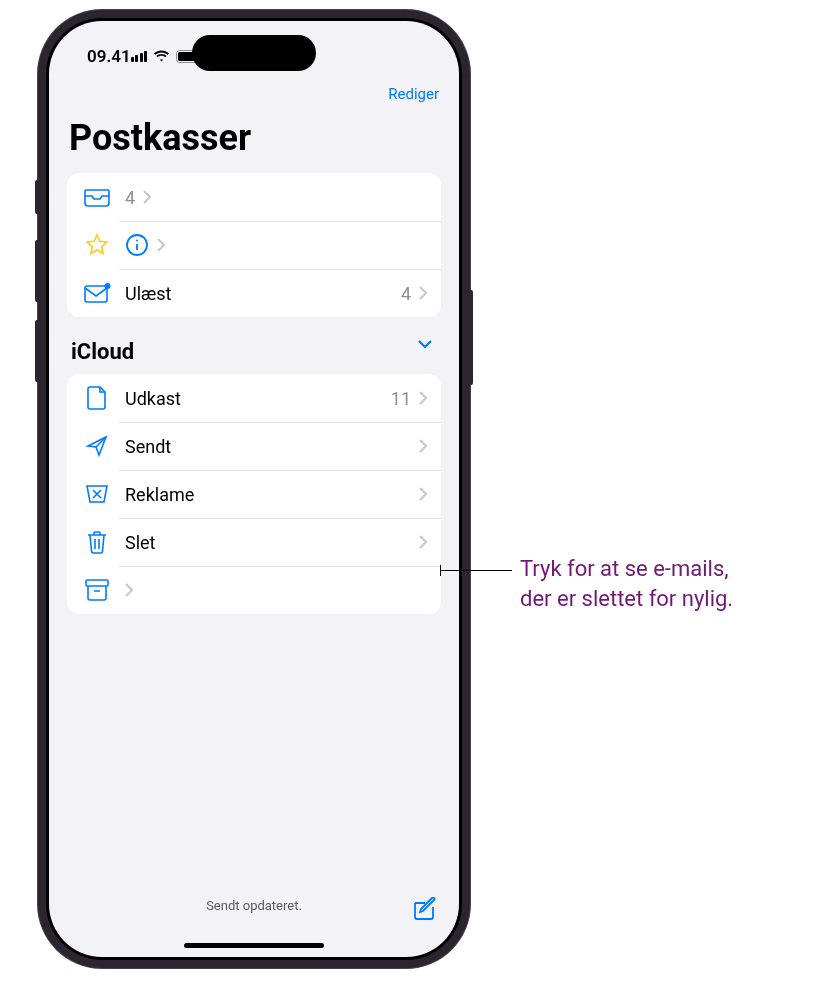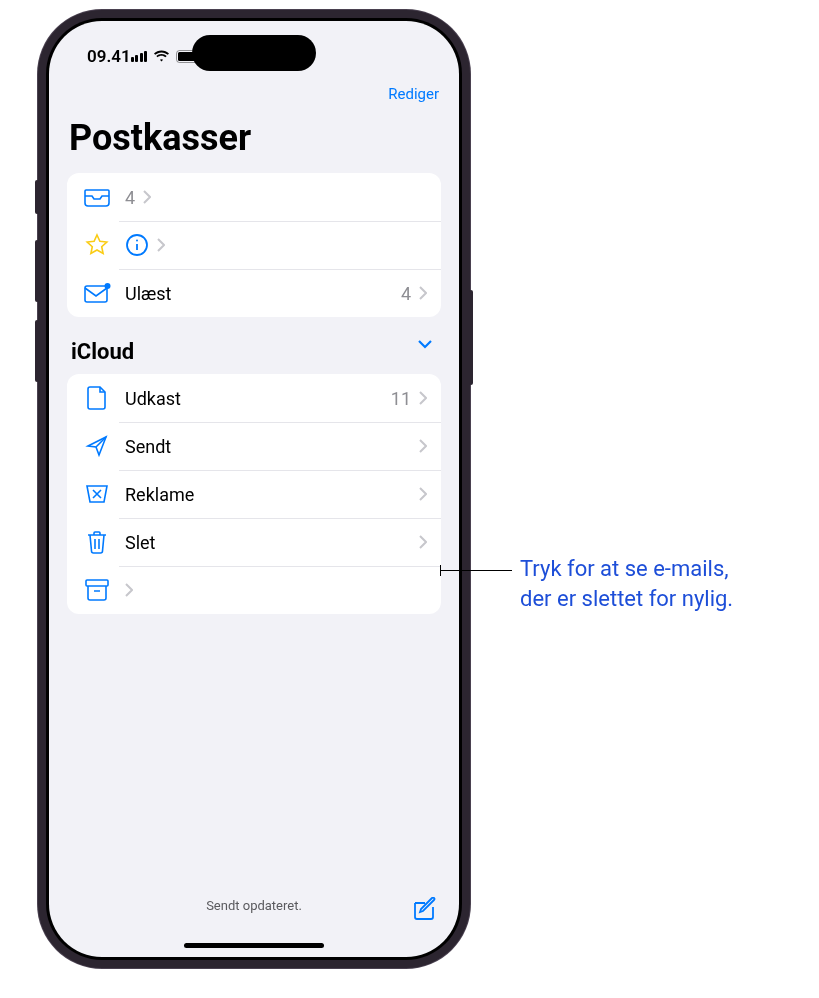--- a/index.html
+++ b/index.html
@@ -229,21 +229,21 @@
       width: 140px;
       height: 5px;
       background: #000;
       border-radius: 3px;
     }
     .callout {
       position: absolute;
       left: 520px;
       top: 554px;
       font-size: 22px;
-      color: #1d4ed8;
+      color: #701a75;
       line-height: 1.35;
     }
     .callout-line {
       position: absolute;
       left: 441px;
       top: 570px;
       width: 71px;
       height: 1px;
       background: #000;
     }

